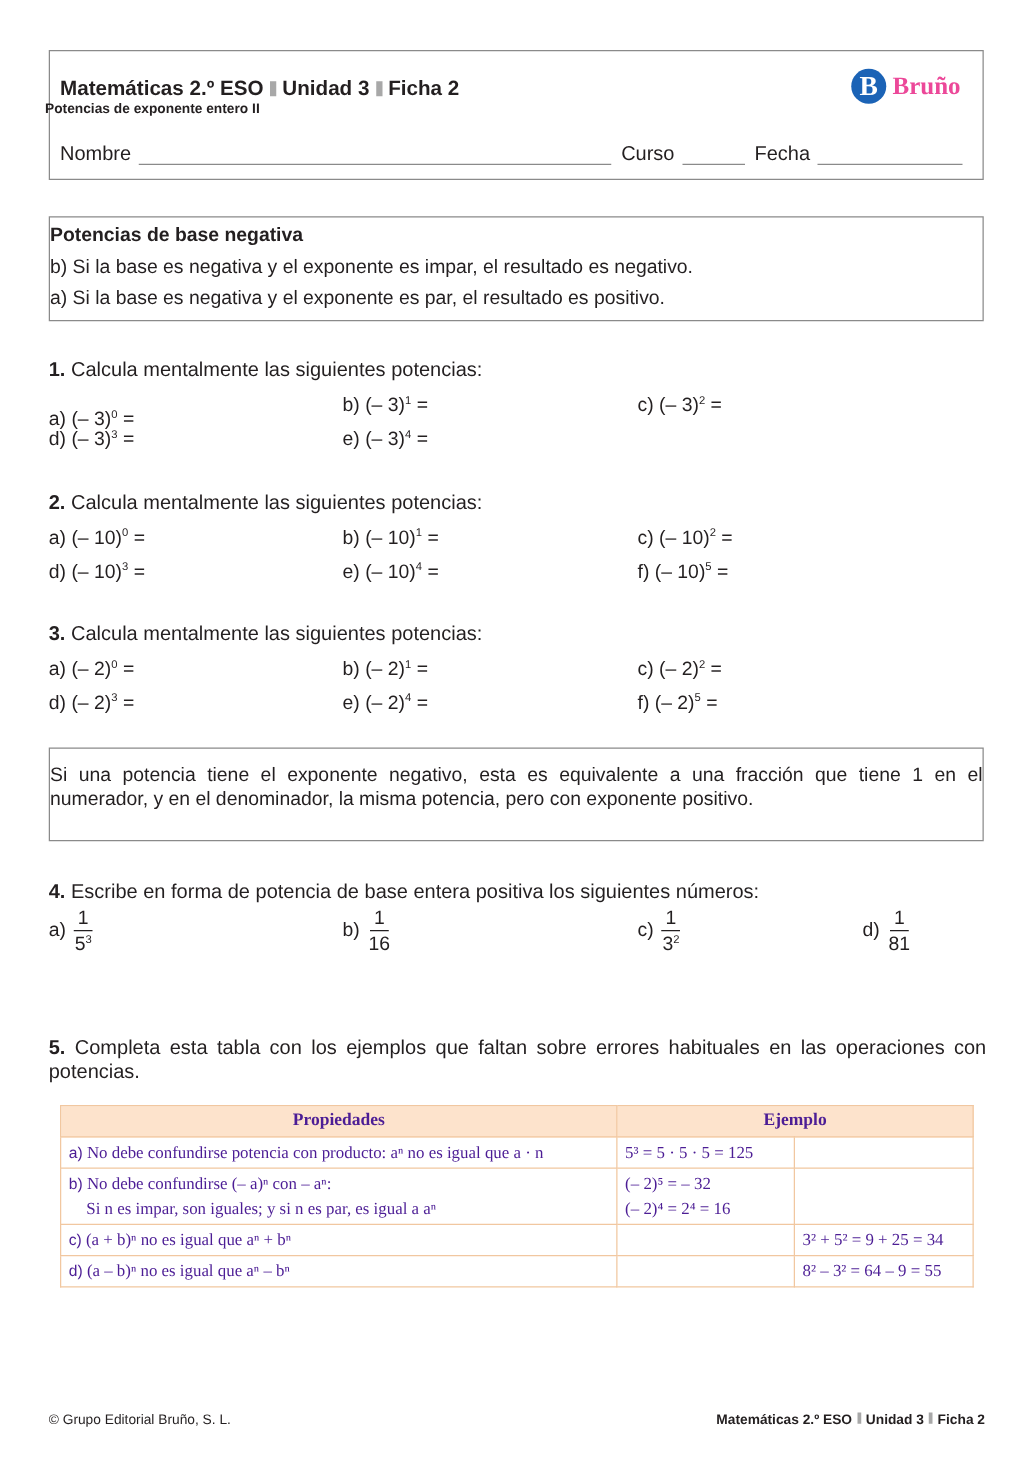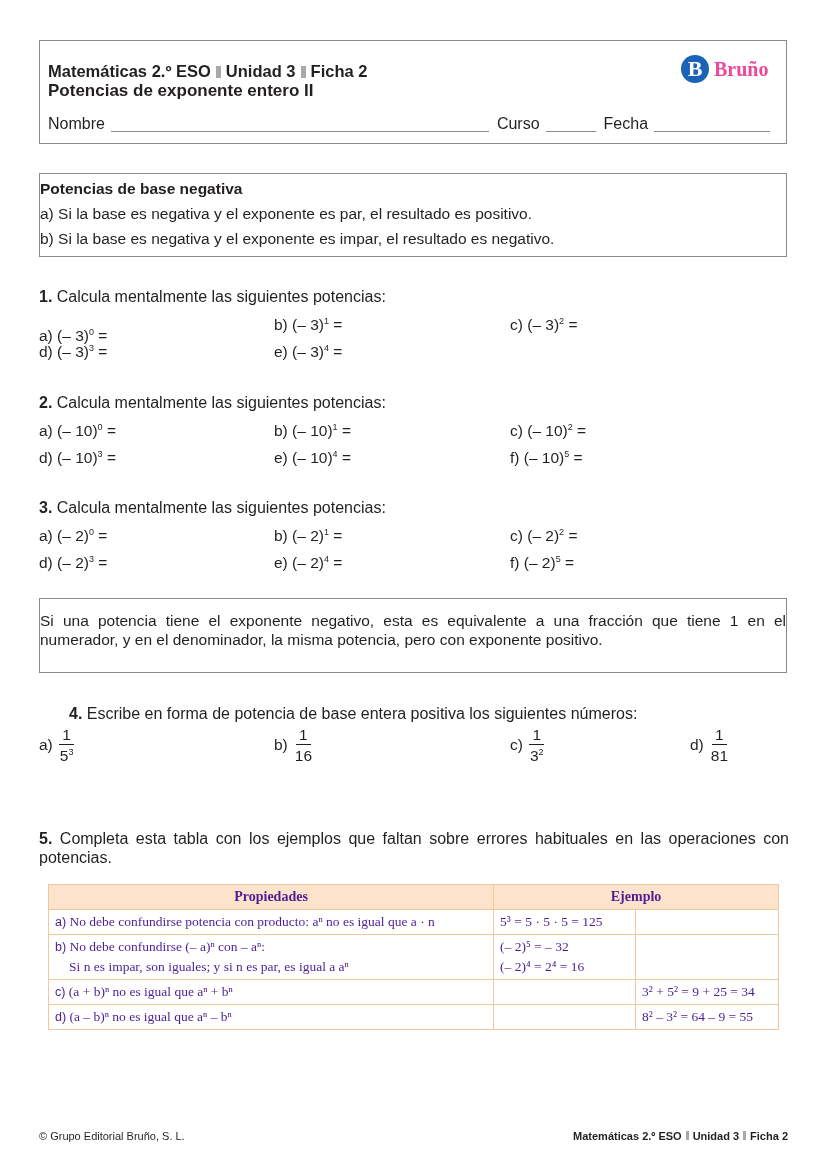--- a/index.html
+++ b/index.html
@@ -2,21 +2,21 @@
 <html><head>
 <meta charset="utf-8">
 <style>
   html, body { margin: 0; padding: 0; background: #ffffff; }
   body { width: 828px; height: 1171px; position: relative; font-family: "Liberation Sans", sans-serif; color: #231f20; overflow: hidden; }
   .abs { position: absolute; }
 
   
   .header-box { left: 39px; top: 40px; width: 748px; height: 104px; border: 1px solid #8a8a8a; box-sizing: border-box; }
   .title1 { left: 48px; top: 62px; font-size: 16.5px; font-weight: bold; white-space: nowrap; }
-  .title2 { left: 48px; top: 81px; font-size: 17px; font-weight: bold; white-space: nowrap; }
+  .title2 { left: 36px; top: 81px; font-size: 11px; font-weight: bold; white-space: nowrap; }
   .sep { display: inline-block; width: 5px; height: 12px; background: #a8a8a8; margin: 0 5px; vertical-align: -1px; }
   .logo { left: 681px; top: 55px; display: flex; align-items: center; }
   .logo-circle { width: 28px; height: 28px; border-radius: 50%; background: #1b63b6; color: #fff; font-family: "Liberation Serif", serif; font-weight: bold; font-size: 22px; display: flex; align-items: center; justify-content: center; line-height: 1; }
   .logo-text { font-family: "Liberation Serif", serif; font-weight: bold; color: #ec4899; font-size: 20px; margin-left: 5px; }
   .form-row { left: 48px; top: 115px; font-size: 16px; display: flex; align-items: flex-end; white-space: nowrap; }
   .line { display: inline-block; border-bottom: 1px solid #8a8a8a; height: 14px; margin: 0 8px 1px 6px; }
 
   
   .theory-box { border: 1px solid #8a8a8a; box-sizing: border-box; padding: 6px 0; }
   .theory-title { font-weight: bold; font-size: 15.5px; }
@@ -63,22 +63,22 @@
   <span>Nombre</span>
   <span class="line" style="width:378px"></span>
   <span>Curso</span>
   <span class="line" style="width:50px"></span>
   <span>Fecha</span>
   <span class="line" style="width:116px; margin-right:0"></span>
 </div>
 
 <div class="abs theory-box" style="left:39px; top:173px; width:748px; height:84px;">
   <div class="theory-title">Potencias de base negativa</div>
+  <div class="theory-line">b) Si la base es negativa y el exponente es impar, el resultado es negativo.</div>
   <div class="theory-line">a) Si la base es negativa y el exponente es par, el resultado es positivo.</div>
-  <div class="theory-line">b) Si la base es negativa y el exponente es impar, el resultado es negativo.</div>
 </div>
 
 <div class="abs ex-title" style="left:39px; top:288px;"><b>1.</b> <span>Calcula mentalmente las siguientes potencias:</span></div>
 <div class="abs item" style="left:39px; top:327px;"><span>a)</span> <span>(– 3)</span><sup>0</sup><span> =</span></div>
 <div class="abs item" style="left:274px; top:316px;"><span>b)</span> <span>(– 3)</span><sup>1</sup><span> =</span></div>
 <div class="abs item" style="left:510px; top:316px;"><span>c)</span> <span>(– 3)</span><sup>2</sup><span> =</span></div>
 <div class="abs item" style="left:39px; top:343px;"><span>d)</span> <span>(– 3)</span><sup>3</sup><span> =</span></div>
 <div class="abs item" style="left:274px; top:343px;"><span>e)</span> <span>(– 3)</span><sup>4</sup><span> =</span></div>
 
 <div class="abs ex-title" style="left:39px; top:394px;"><b>2.</b> <span>Calcula mentalmente las siguientes potencias:</span></div>
@@ -94,21 +94,21 @@
 <div class="abs item" style="left:274px; top:527px;"><span>b)</span> <span>(– 2)</span><sup>1</sup><span> =</span></div>
 <div class="abs item" style="left:510px; top:527px;"><span>c)</span> <span>(– 2)</span><sup>2</sup><span> =</span></div>
 <div class="abs item" style="left:39px; top:554px;"><span>d)</span> <span>(– 2)</span><sup>3</sup><span> =</span></div>
 <div class="abs item" style="left:274px; top:554px;"><span>e)</span> <span>(– 2)</span><sup>4</sup><span> =</span></div>
 <div class="abs item" style="left:510px; top:554px;"><span>f)</span> <span>(– 2)</span><sup>5</sup><span> =</span></div>
 
 <div class="abs theory-box" style="left:39px; top:598px; width:748px; height:75px;">
   <div class="theory-para">Si una potencia tiene el exponente negativo, esta es equivalente a una fracción que tiene 1 en el numerador, y en el denominador, la misma potencia, pero con exponente positivo.</div>
 </div>
 
-<div class="abs ex-title" style="left:39px; top:705px;margin-left:30px;"><b>4.</b> <span>Escribe en forma de potencia de base entera positiva los siguientes números:</span></div>
+<div class="abs ex-title" style="left:39px; top:705px;"><b>4.</b> <span>Escribe en forma de potencia de base entera positiva los siguientes números:</span></div>
 <div class="abs frac-item" style="left:39px; top:726px;">
   <span>a)</span>
   <span class="frac">
       <span class="num">1</span>
       <span class="den"><span>5</span><sup>3</sup></span>
     </span>
 </div>
 <div class="abs frac-item" style="left:274px; top:726px;">
   <span>b)</span>
   <span class="frac">

